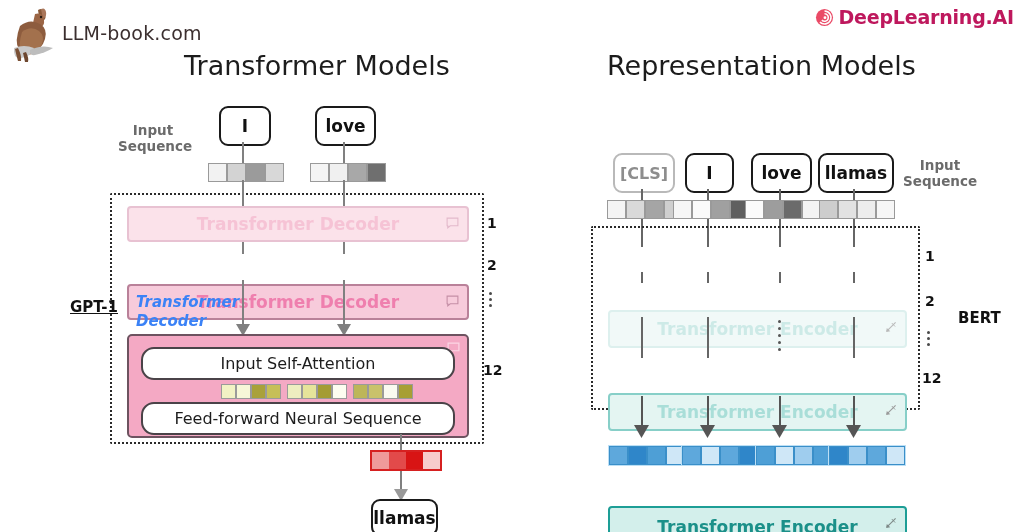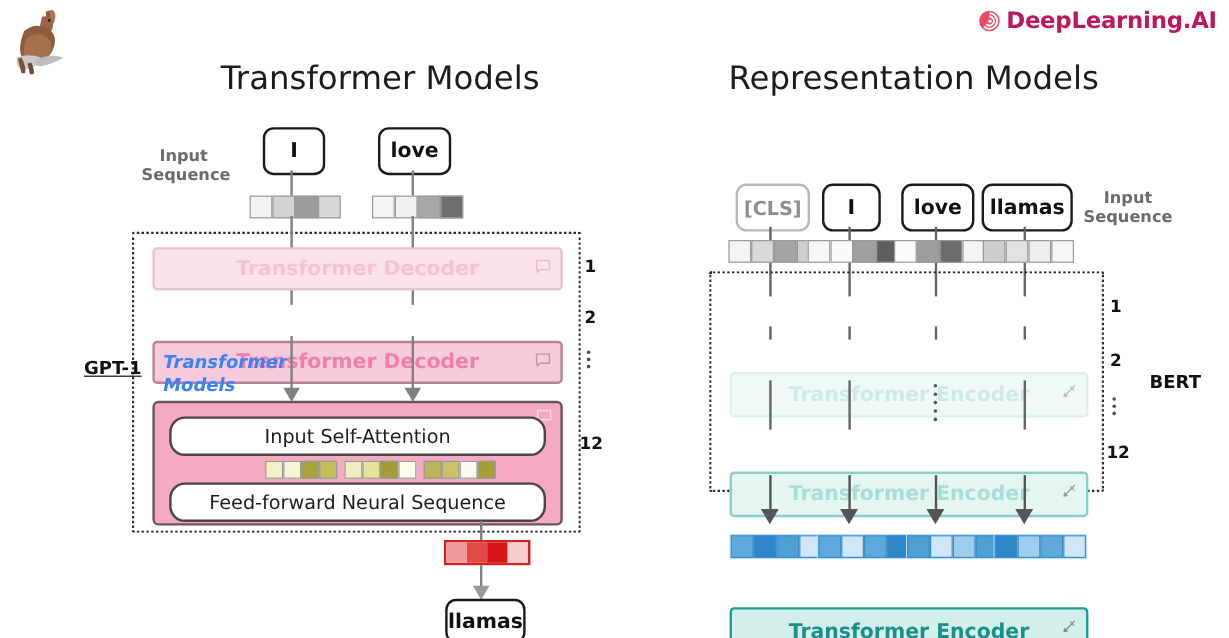--- a/index.html
+++ b/index.html
@@ -95,20 +95,21 @@
           <path d="M12 22 q10 -8 20 -2 q8 5 5 15 q-3 10 -12 13 q-9 3 -14 -3 q-5 -7 1 -23 z" fill="#8d5c3e"></path>
           <path d="M14 28 q9 -7 17 -1 q6 5 3 13 q-3 8 -10 10 q-8 2 -11 -3 q-3 -6 1 -19 z" fill="#a3714d"></path>
           <path d="M6 44 q10 -4 20 0 q-3 9 -13 10 q-8 1 -7 -10 z" fill="#c9c9c9"></path>
           <path d="M22 46 q12 -6 23 -2 q-8 5 -18 7 q-6 1 -5 -5 z" fill="#bdbdbd"></path>
           <path d="M10 44 q4 8 3 13 l-3 0 q-2 -7 -3 -12 z" fill="#7b5136"></path>
           <path d="M18 48 q3 6 2 10 l-3 0 q-1 -5 -2 -9 z" fill="#6e4830"></path>
           <circle cx="33" cy="13" r="1.2" fill="#241a12"></circle>
         </g>
       </svg>
     </div>
+    <div class="brand-name">LLM-book.com</div>
   </div>
 
   <div class="abs dlai">
     <div class="dlai-mark">
       <svg width="19" height="19" viewBox="0 0 20 20">
         <circle cx="10" cy="10" r="9" fill="#ea4a66"></circle>
         <path d="M10 3.2 a6.8 6.8 0 1 1 -4.8 11.6" fill="none" stroke="#fff" stroke-width="1.7"></path>
         <path d="M10 6 a4 4 0 1 1 -2.8 6.8" fill="none" stroke="#fff" stroke-width="1.7"></path>
         <circle cx="10.5" cy="10.2" r="1.5" fill="#fff"></circle>
       </svg>
@@ -172,21 +173,21 @@
   <div class="abs layernum" style="left:487px;top:257px;">2</div>
 
   <div class="abs dotsV" style="left:489px;top:292px;">
     <i></i>
       <i></i>
       <i></i>
   </div>
 
   <div class="abs" style="left:136px;top:293px;font-size:15px;font-weight:700;color:#3b82f6;line-height:1.25;font-family:'DejaVu Sans',sans-serif;font-style:italic;">
     <div>Transformer</div>
-    <div>Models</div>
+    <div>Decoder</div>
   </div>
 
   <div class="abs vline" style="left:242px;top:280px;height:44px;"></div>
   <div class="abs" style="left:236px;top:322px;">
     <svg width="14" height="12" viewBox="0 0 14 12">
         <path d="M0 0 L14 0 L7 12 Z" fill="#808080"></path>
       </svg>
   </div>
   <div class="abs vline" style="left:343px;top:280px;height:44px;"></div>
   <div class="abs" style="left:337px;top:322px;">

